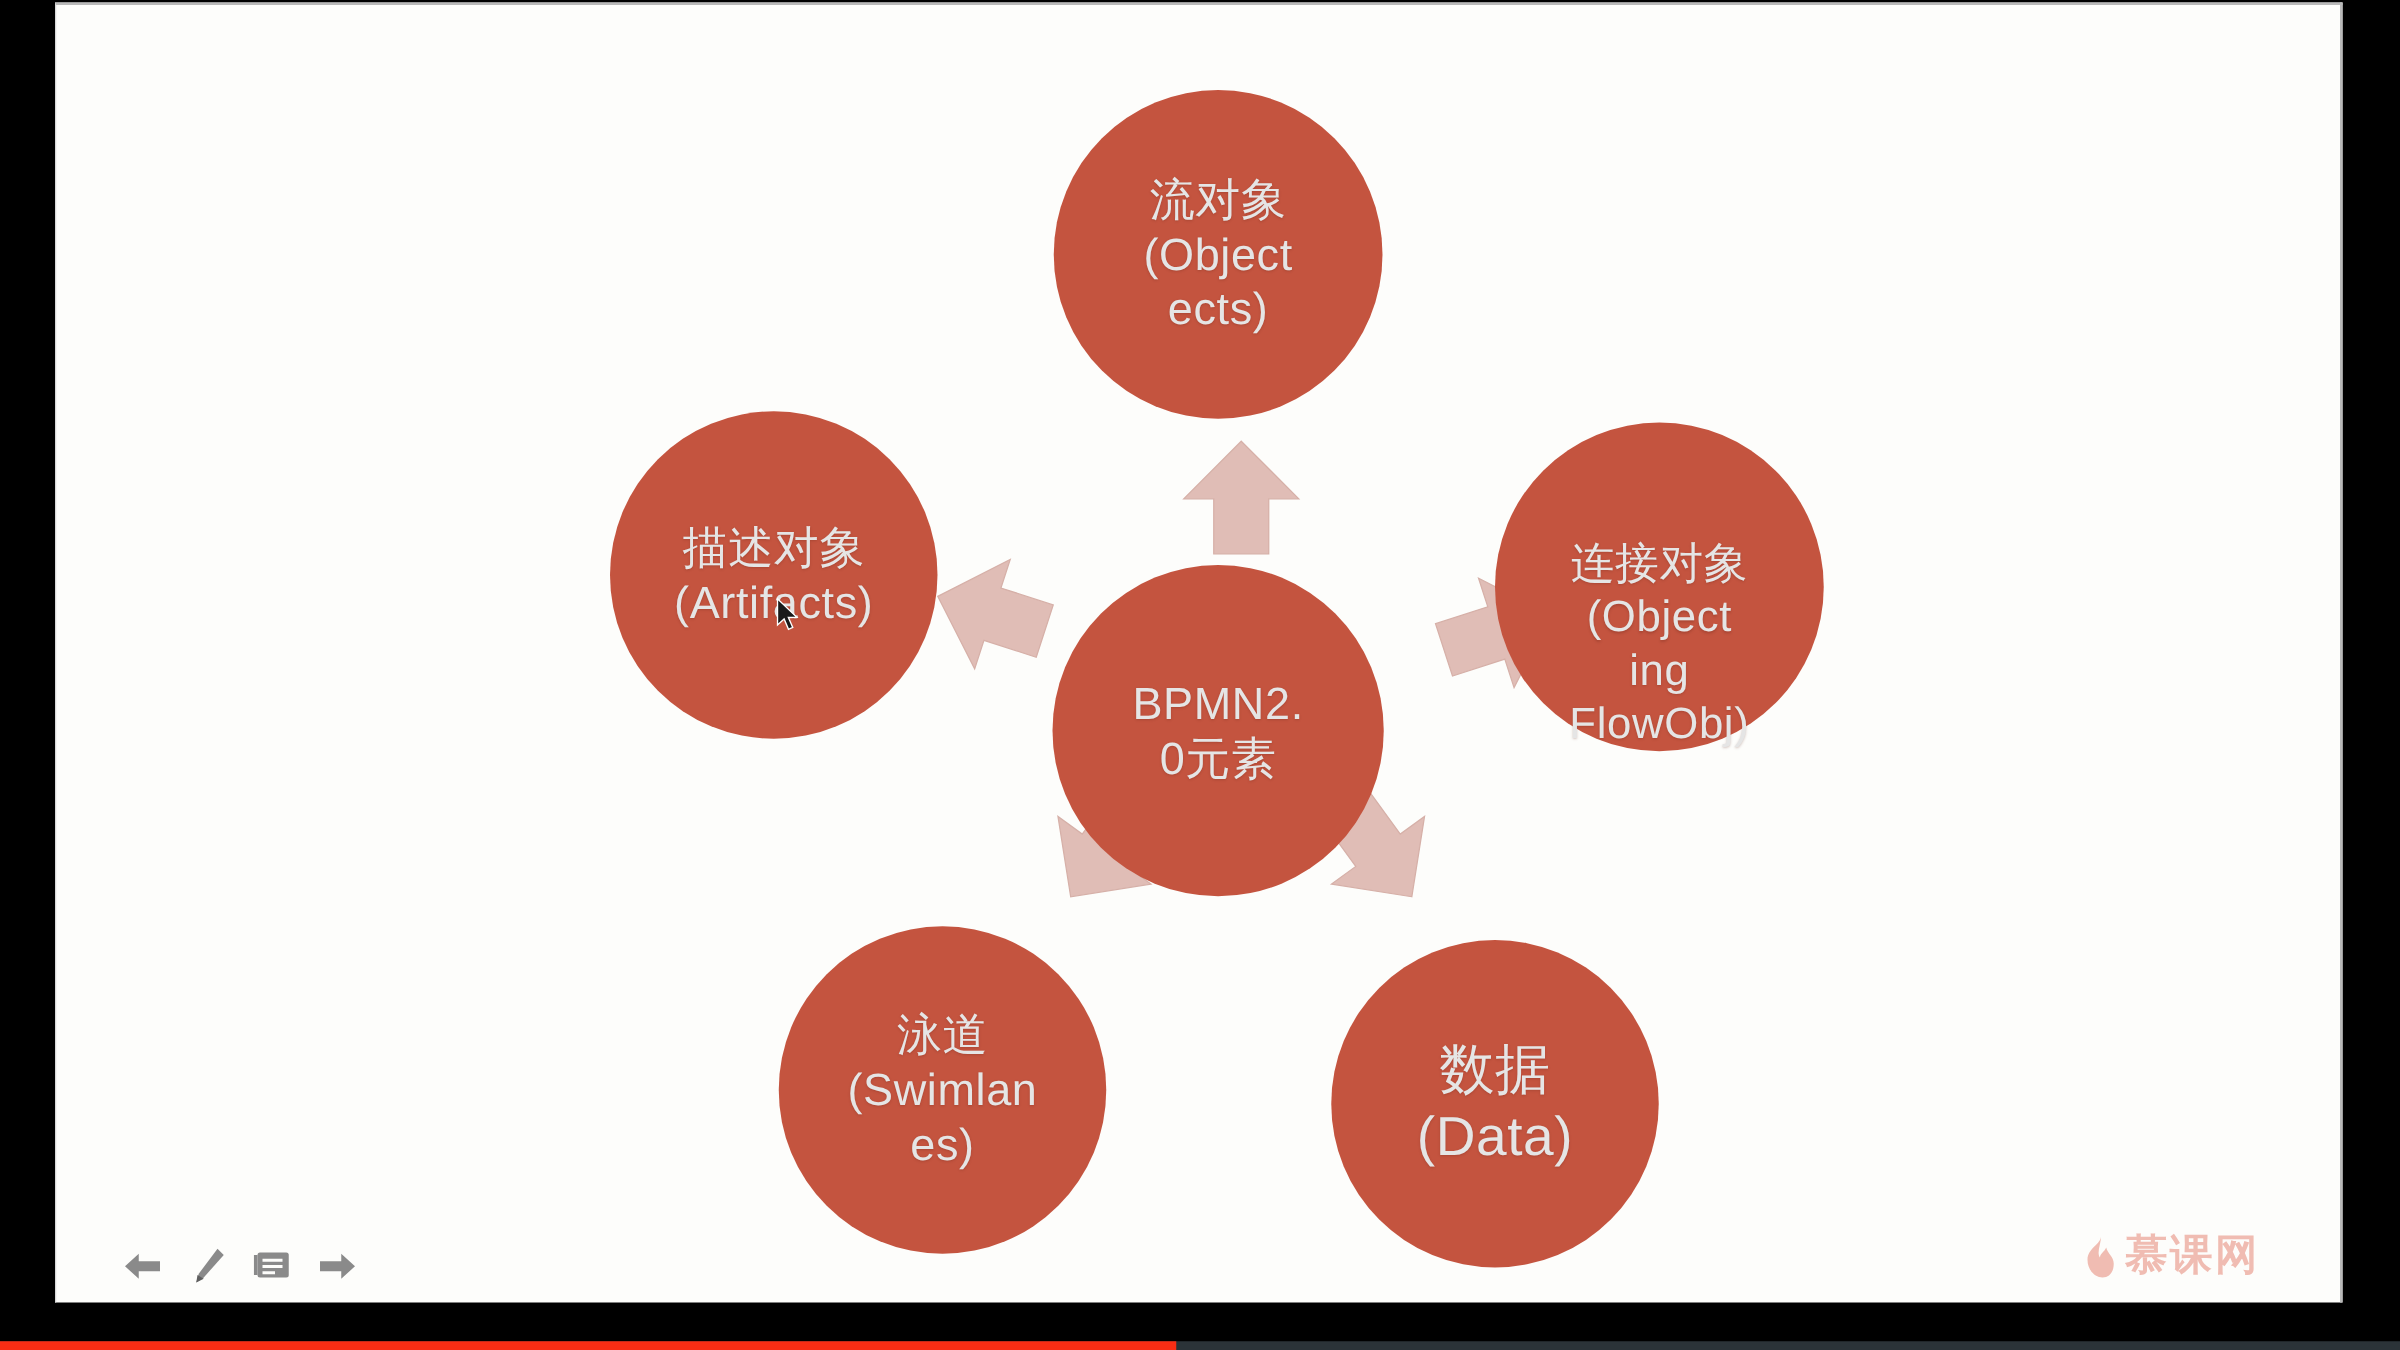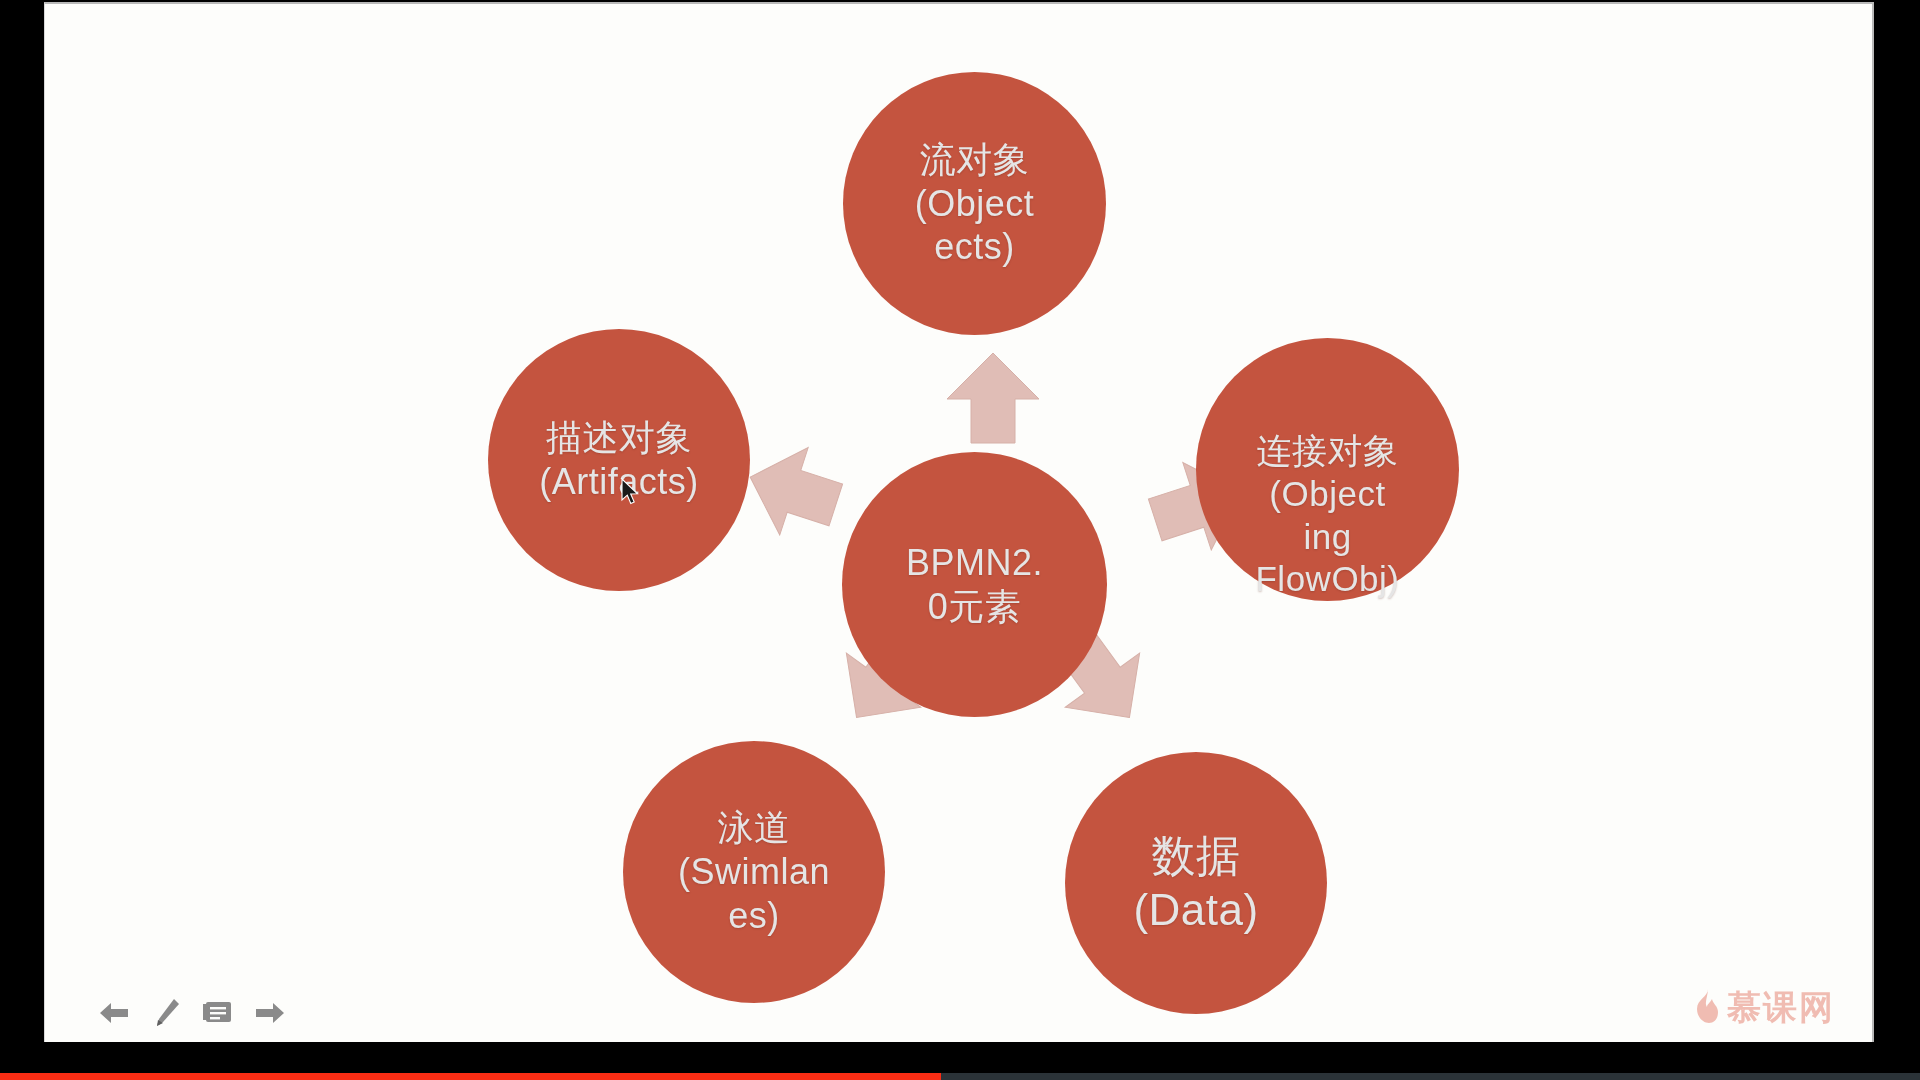--- a/index.html
+++ b/index.html
@@ -95,24 +95,23 @@
   }
   #toolbar .tool {
     width: 34px; height: 34px;
     display: flex; align-items: center; justify-content: center;
     cursor: pointer;
   }
   #toolbar svg { display: block; }
 
   
   #watermark {
-    position: absolute; right: 37px; bottom: 14px;
-    display: flex; align-items: center; gap: 8px;
+    position: absolute; right: 64px; bottom: 14px;
+    display: flex; align-items: flex-start; gap: 8px;
     opacity: .58;
-    font-family: Liberation Serif, serif;
   }
   #watermark .wm-text {
     font-size: 34px;
     color: #e78f7e;
     font-weight: 700;
     letter-spacing: 2px;
     line-height: 1;
   }
 
   

